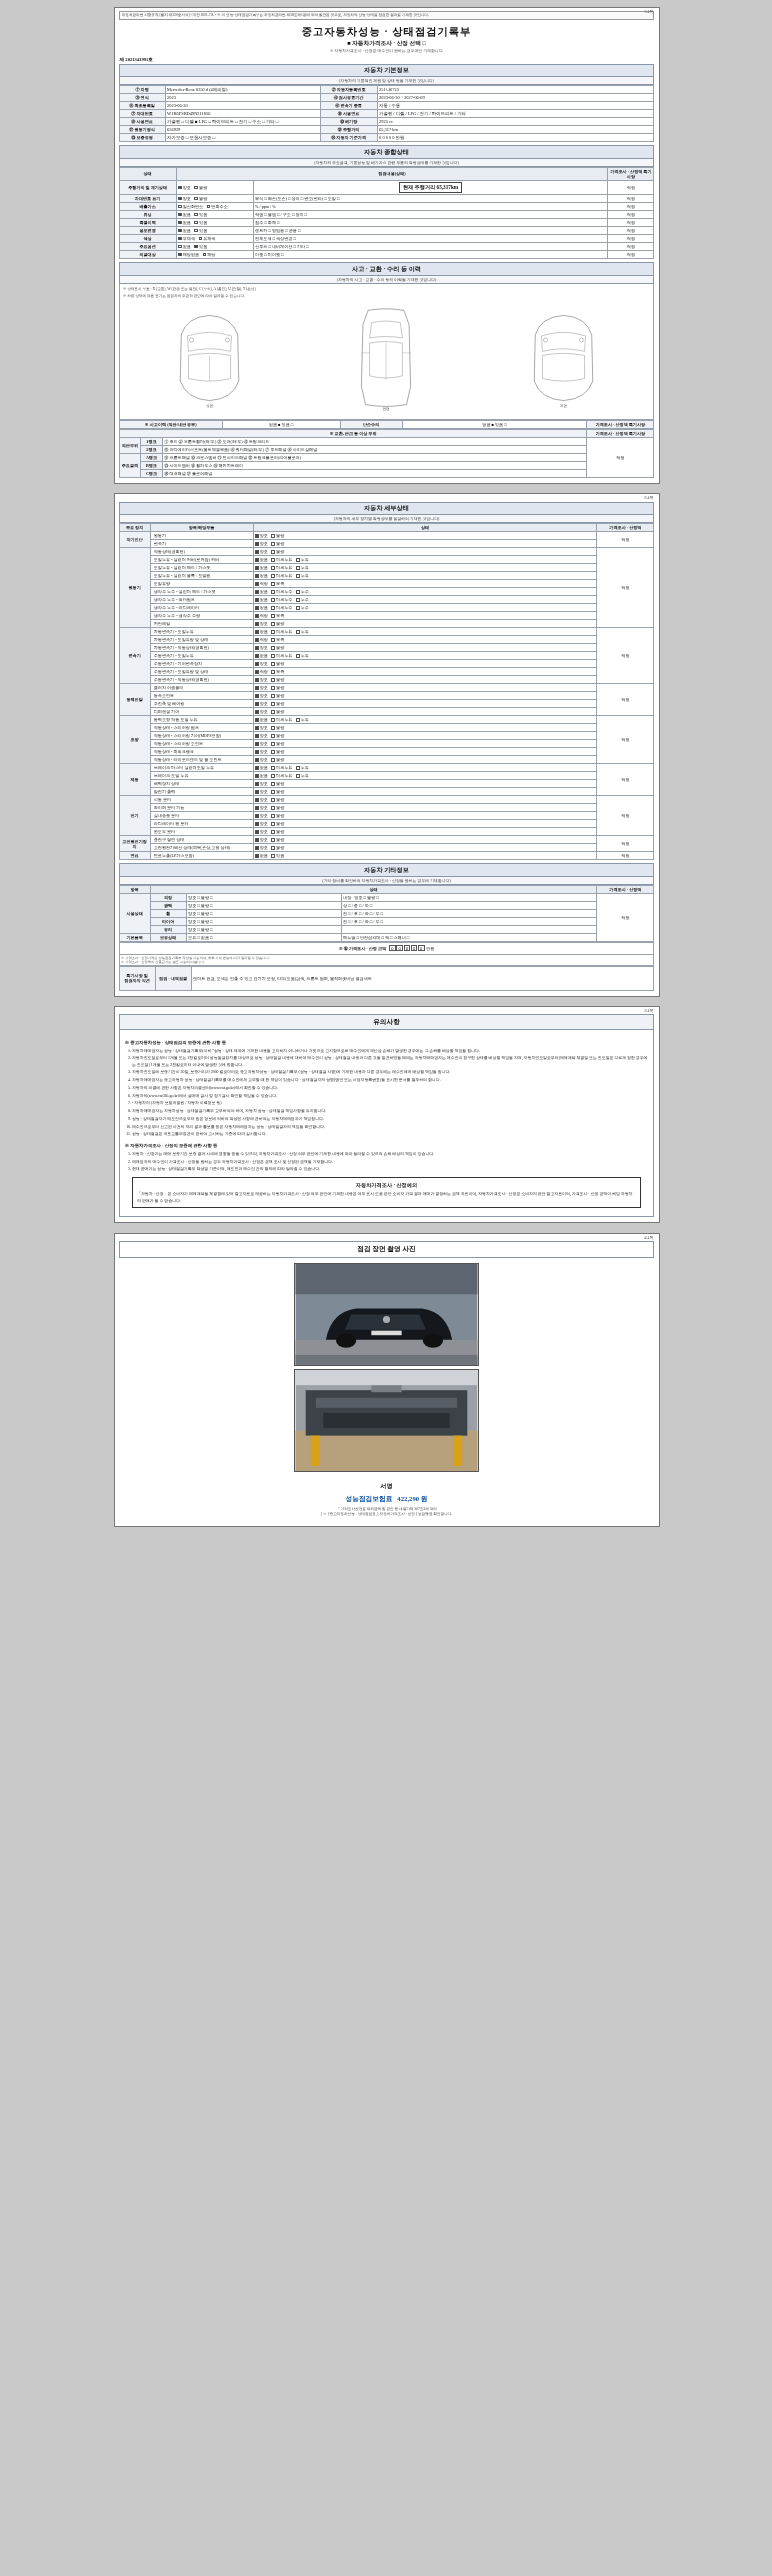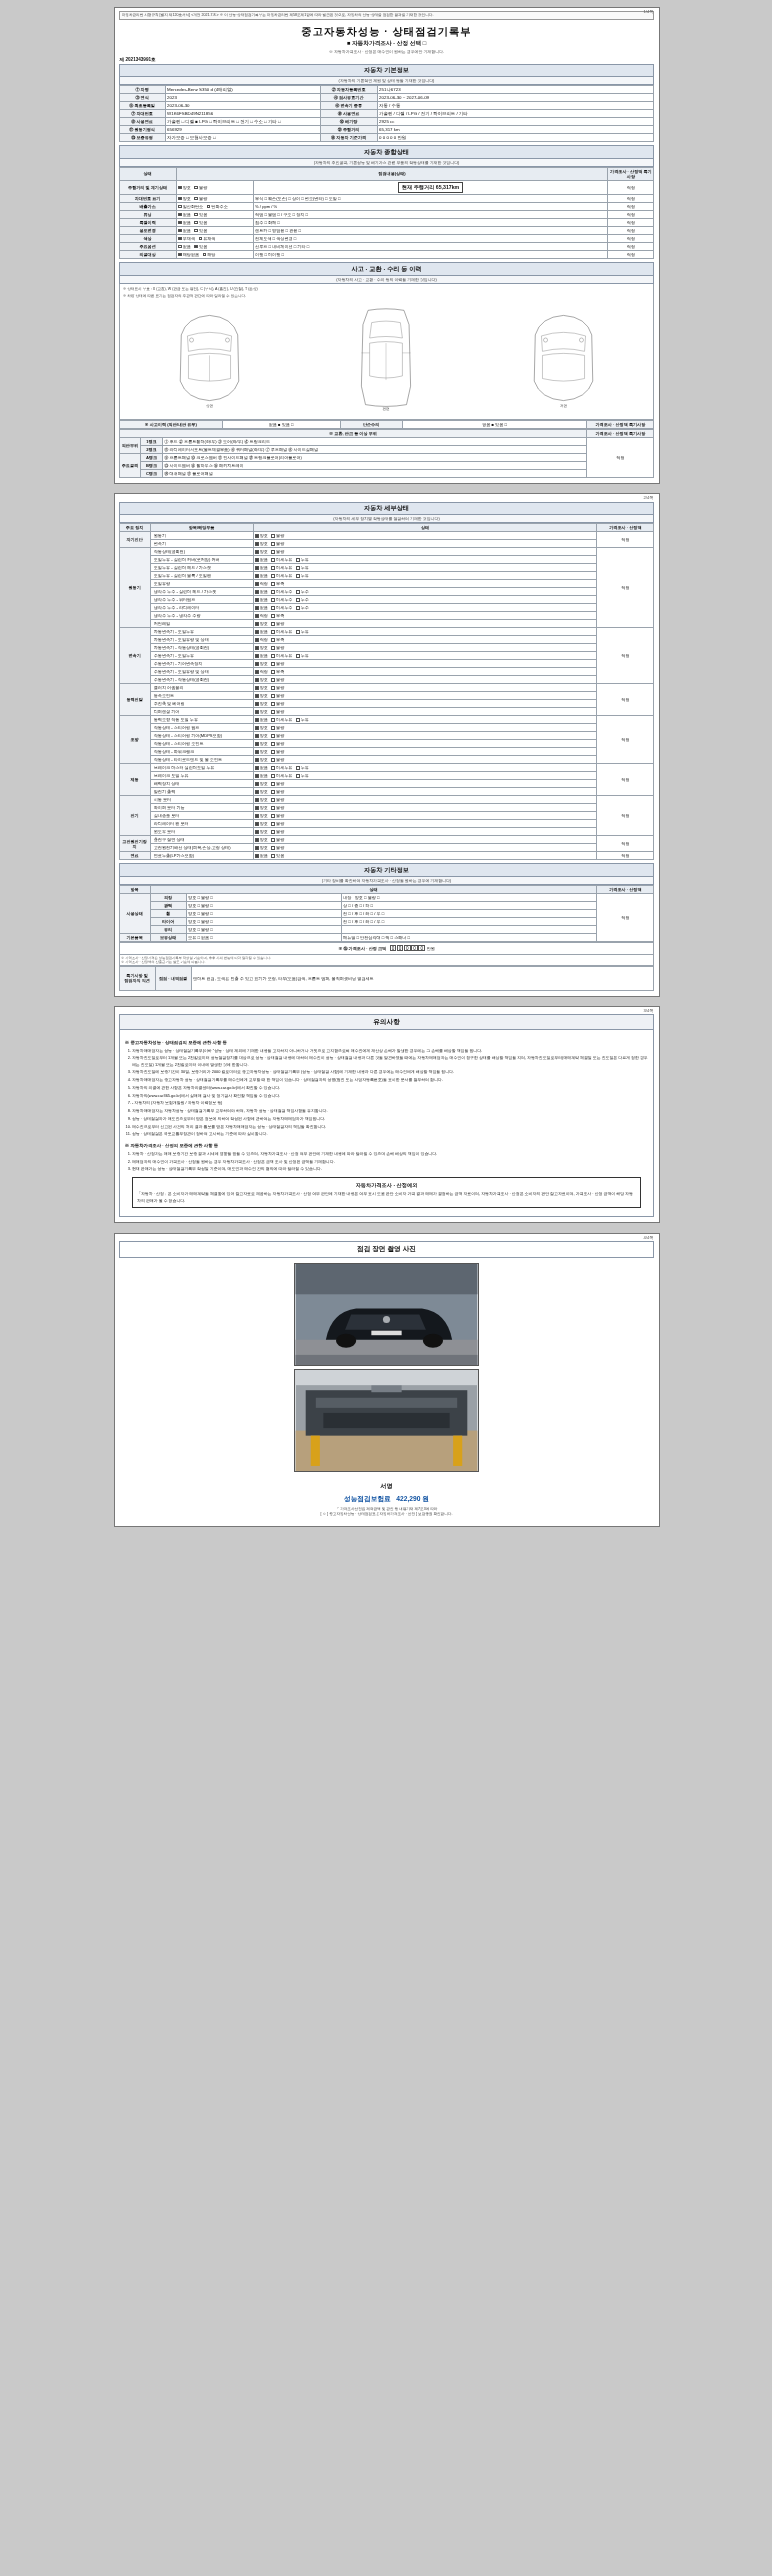--- a/index.html
+++ b/index.html
@@ -11,21 +11,21 @@
     font-size:5.7px; color:#111;
   }
   .page {
     width:546px;
     margin:0 auto;
     background:#fff;
     border:0.5px solid #777;
     padding:3.1px 4.1px 5.2px 4.1px;
     position:relative;
   }
-  .pagewrap { padding-top:7.2px; }
+  .pagewrap { padding-top:7.2px;font-family:Liberation Serif, serif; }
   .pagewrap + .pagewrap { padding-top:9.3px; }
   .corner-note { position:absolute; right:5.2px; top:1px; font-size:4.1px; color:#555; }
   .topline {
     font-size:3.6px; color:#333; border:0.5px solid #999; padding:1px 2.1px; line-height:1.35;
     background:#fafafa;
   }
   h1.doc-title {
     text-align:center; font-size:10.3px; margin:5.2px 0 1px 0; letter-spacing:1px; font-weight:bold;
   }
   .subtitle { text-align:center; font-size:5.7px; margin:1px 0 0.5px 0; font-weight:bold;}

